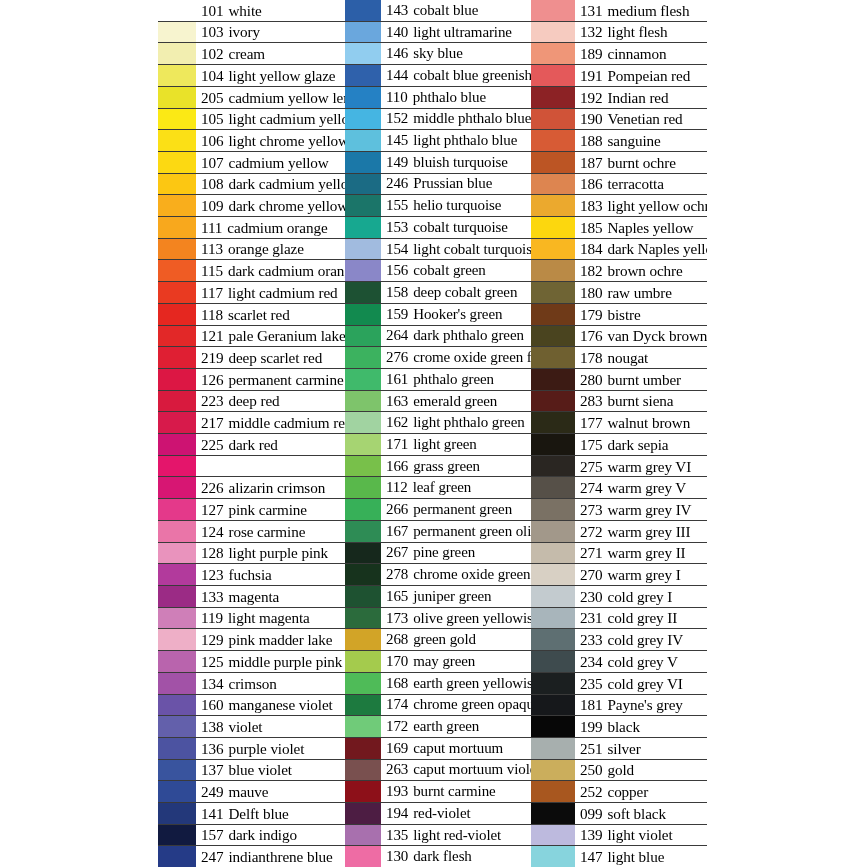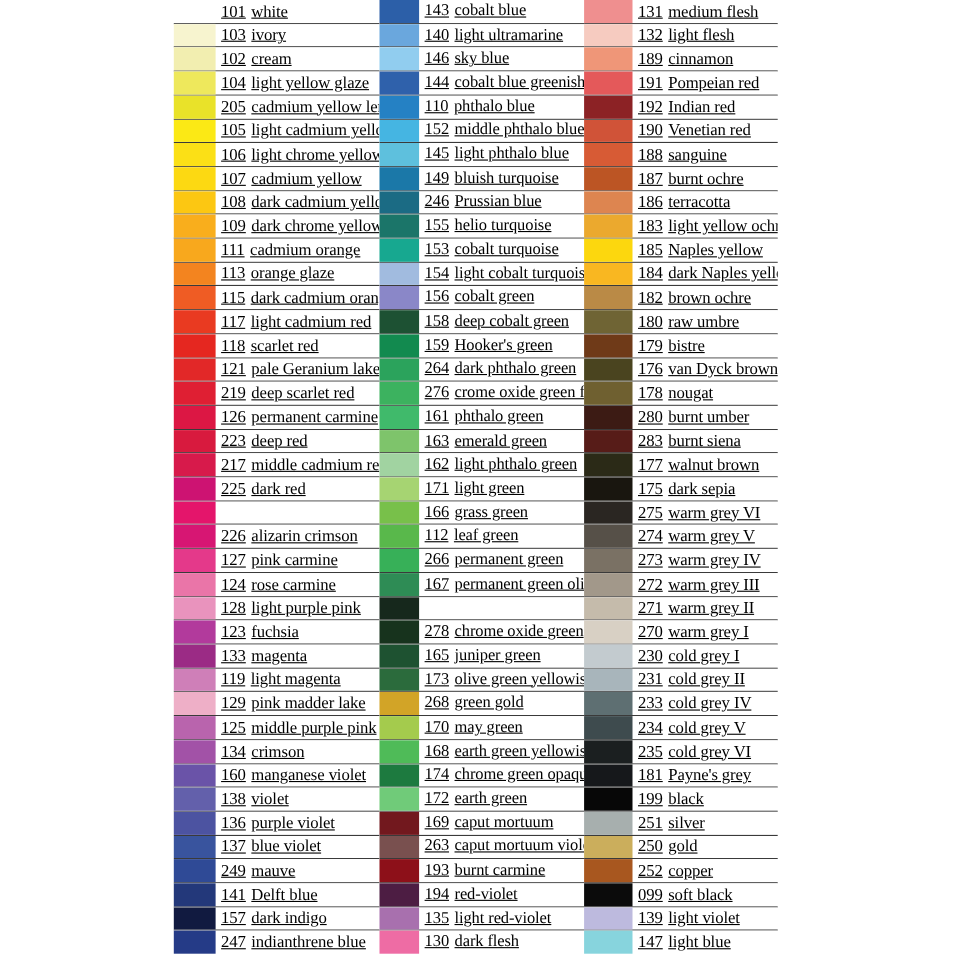--- a/index.html
+++ b/index.html
@@ -14,21 +14,20 @@
     overflow: hidden;
   }
   #chart {
     position: absolute;
     left: 158px;
     top: 0px;
     width: 549px;
     height: 867px;
     display: flex;
     flex-direction: row;
-    text-decoration: underline;
   }
   .column {
     display: flex;
     flex-direction: column;
     height: 867px;
   }
   .col-0 { width: 187px; }
   .col-1 { width: 186px; }
   .col-2 { width: 176px; }
 
@@ -524,20 +523,24 @@
       </div>
       <div class="row">
         <div class="swatch" style="background-color: rgb(46, 140, 85);"></div>
         <div class="label">
           <span class="code">167</span>
           <span class="name">permanent green olive</span>
         </div>
       </div>
       <div class="row">
         <div class="swatch" style="background-color: rgb(22, 40, 28);"></div>
+        <div class="label">
+          <span class="code">267</span>
+          <span class="name">pine green</span>
+        </div>
       </div>
       <div class="row">
         <div class="swatch" style="background-color: rgb(23, 51, 29);"></div>
         <div class="label">
           <span class="code">278</span>
           <span class="name">chrome oxide green</span>
         </div>
       </div>
       <div class="row">
         <div class="swatch" style="background-color: rgb(30, 82, 49);"></div>

